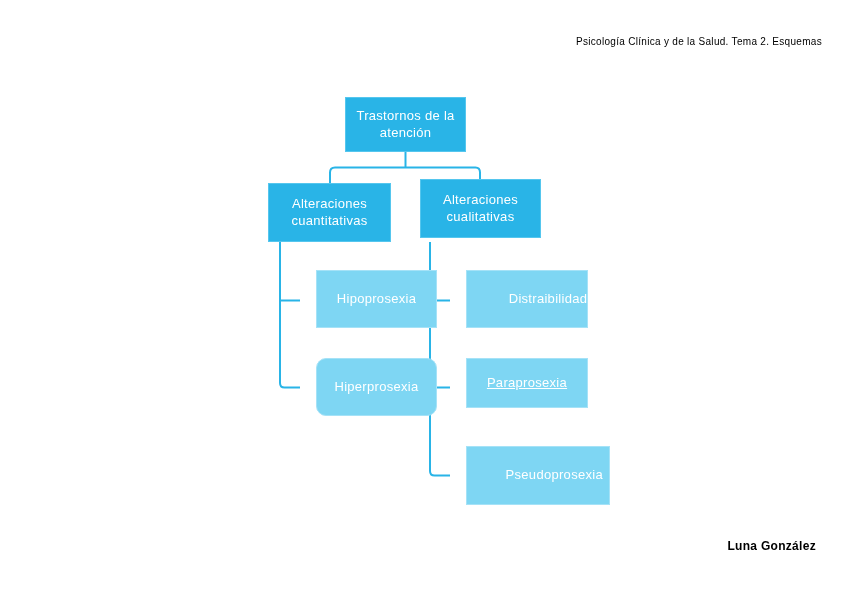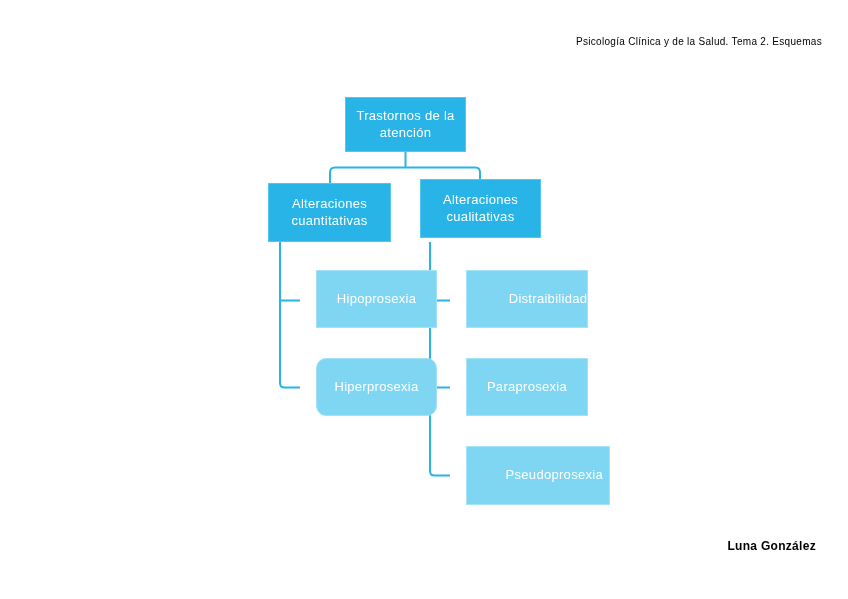--- a/index.html
+++ b/index.html
@@ -33,21 +33,21 @@
     padding:2px 6px;
   }
   .primary{background:var(--box-primary,#29b4e7);border:1px solid var(--box-primary-border,#55c6ee);}
   .secondary{background:var(--box-secondary,#7ed6f3);border:1px solid var(--box-secondary-border,#a5e2f7);margin-left:16px;}
   .n-root{left:345px;top:97px;width:121px;height:55px;}
   .n-b0{left:268px;top:183px;width:123px;height:59px;}
   .n-b1{left:420px;top:168px;width:121px;height:59px;margin-top:11px;}
   .n-l00{left:300px;top:270px;width:121px;height:58px;}
   .n-l01{left:300px;top:358px;width:121px;height:58px;border-radius:10px;}
   .n-l10{left:450px;top:270px;width:122px;height:58px;padding-left:48px;}
-  .n-l11{left:450px;top:358px;width:122px;height:58px;}
+  .n-l11{left:450px;top:358px;width:122px;height:50px;text-decoration:underline;}
   .n-l12{left:450px;top:446px;width:144px;height:59px;justify-content:flex-end;}
 </style>
 </head>
 <body>
 
 <div class="page">
 
   <div class="header-text">Psicología Clínica y de la Salud. Tema 2. Esquemas</div>
 
   <svg class="connectors" width="848" height="599" viewBox="0 0 848 599" aria-hidden="true">

